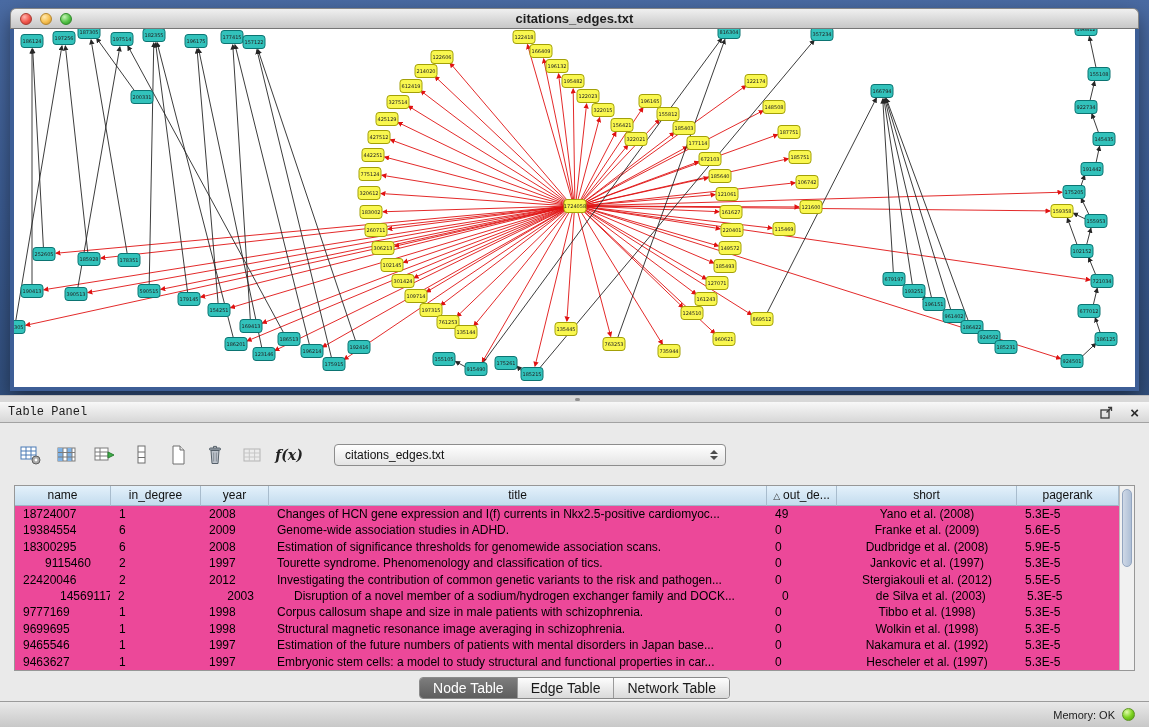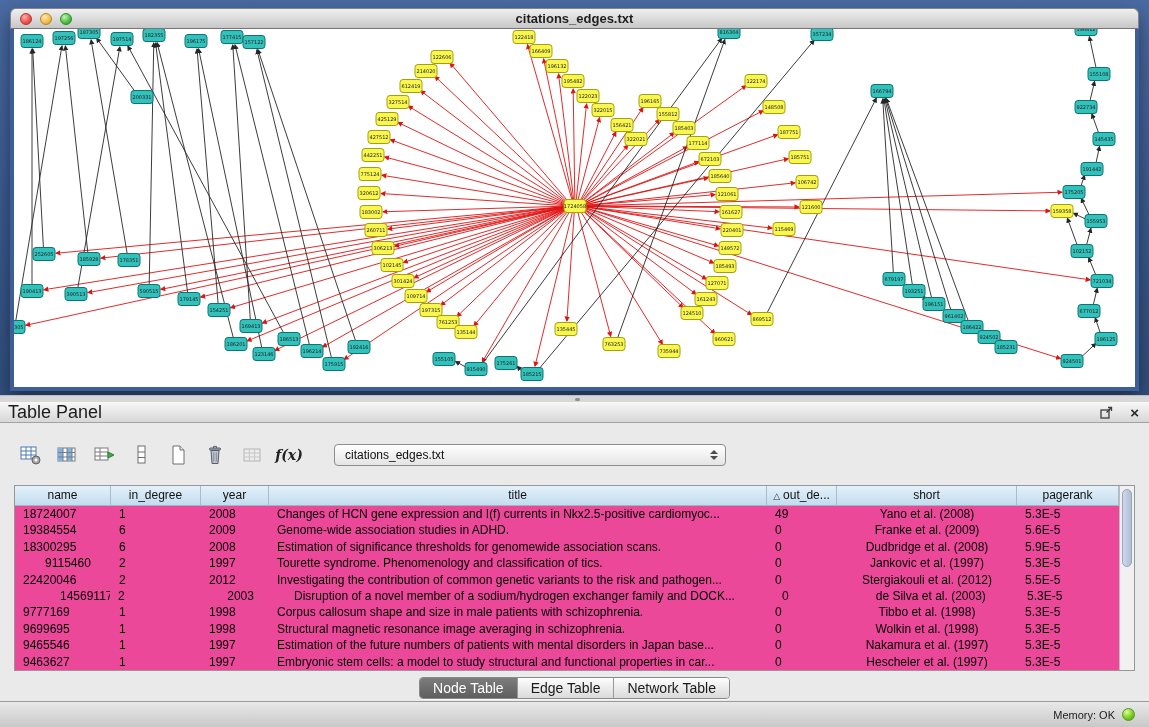--- a/index.html
+++ b/index.html
@@ -33,21 +33,21 @@
 
   
   .splitter { position:absolute; left:0; top:395px; width:100%; height:7px; background:#d8d8d8;
               border-top:1px solid #bdbdbd; }
   .grip-dot { position:absolute; left:50%; top:2px; width:5px; height:3px; border-radius:2px;
               background:#8f8f8f; }
 
   
   .panel-header { position:absolute; left:0; top:402px; width:100%; height:21px;
                   background:linear-gradient(#f8f8f8,#d7d7d7); border-bottom:1px solid #a2a2a2; }
-  .panel-title { position:absolute; left:8px; line-height:21px; font-size:18px; color:#1c1c1c; }
+  .panel-title { position:absolute; left:8px; line-height:21px; font-size:12px; color:#1c1c1c;font-family:Liberation Mono, monospace; }
   .panel-actions { position:absolute; right:10px; top:0; height:21px; display:flex; align-items:center; gap:12px; }
   .close-x { font-size:15px; font-weight:bold; color:#2b2b2b; line-height:1; cursor:default; }
 
   .panel-body { position:absolute; left:0; top:423px; width:100%; height:278px; background:#eaeaea; }
 
   .toolbar { position:absolute; left:18px; top:18px; height:28px; display:flex; align-items:center; gap:13px; }
   .ticon { width:24px; height:24px; display:flex; align-items:center; justify-content:center; }
   .fx { font-family:"DejaVu Serif", serif; font-style:italic; font-weight:bold; font-size:14px; color:#222; }
   .combo { margin-left:20px; width:392px; height:22px; background:linear-gradient(#ffffff,#e4e4e4);
            border:1px solid #8d8d8d; border-radius:4px; display:flex; align-items:center;
@@ -817,21 +817,21 @@
               <div class="td col4" style="width: 70px;">0</div>
               <div class="td col5" style="width: 180px;">Wolkin et al. (1998)</div>
               <div class="td col6" style="width: 102px;">5.3E-5</div>
             </div>
             <div class="tr">
               <div class="td col0" style="width: 96px;">9465546</div>
               <div class="td col1" style="width: 90px;">1</div>
               <div class="td col2" style="width: 68px;">1997</div>
               <div class="td col3" style="width: 498px;">Estimation of the future numbers of patients with mental disorders in Japan base...</div>
               <div class="td col4" style="width: 70px;">0</div>
-              <div class="td col5" style="width: 180px;">Nakamura et al. (1997)</div>
+              <div class="td col5" style="width: 180px;">Nakamura et al. (1992)</div>
               <div class="td col6" style="width: 102px;">5.3E-5</div>
             </div>
             <div class="tr">
               <div class="td col0" style="width: 96px;">9463627</div>
               <div class="td col1" style="width: 90px;">1</div>
               <div class="td col2" style="width: 68px;">1997</div>
               <div class="td col3" style="width: 498px;">Embryonic stem cells: a model to study structural and functional properties in car...</div>
               <div class="td col4" style="width: 70px;">0</div>
               <div class="td col5" style="width: 180px;">Hescheler et al. (1997)</div>
               <div class="td col6" style="width: 102px;">5.3E-5</div>

